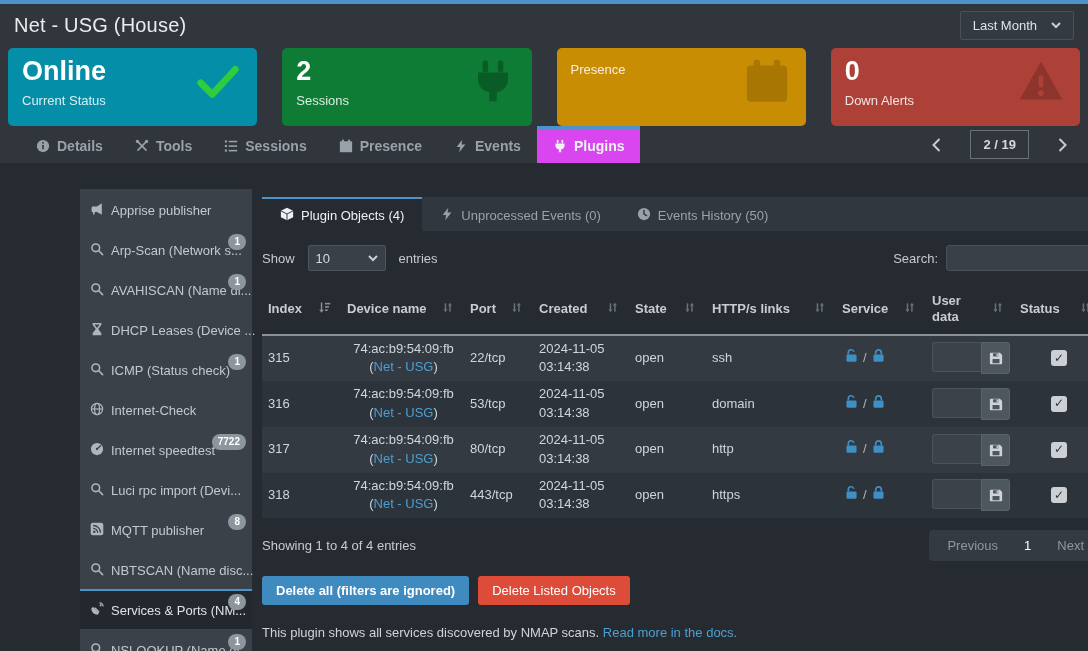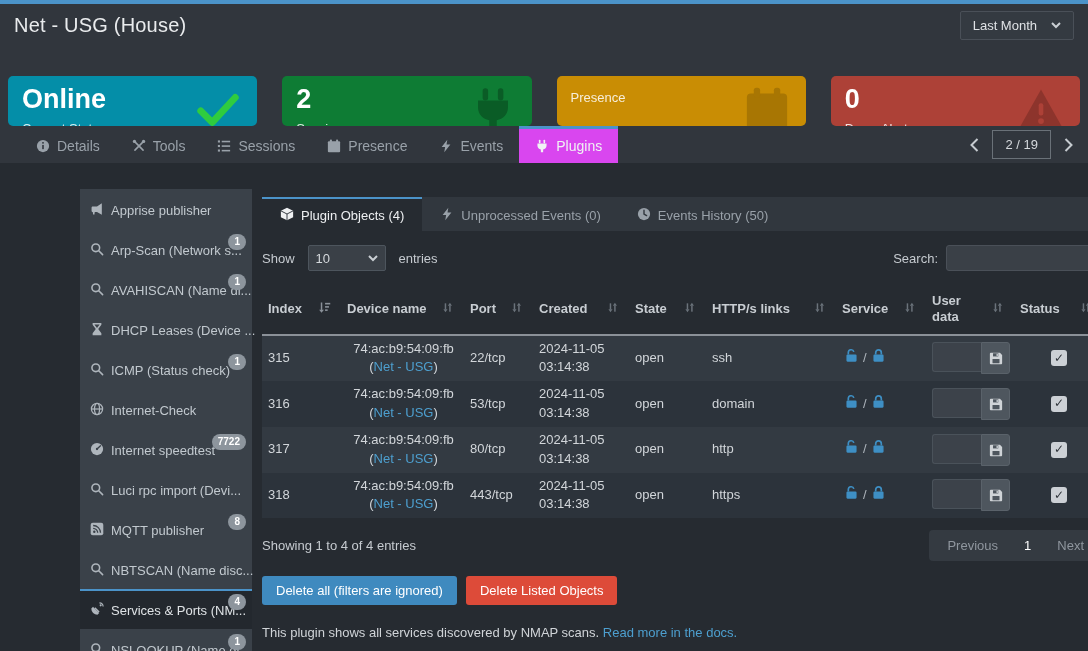--- a/index.html
+++ b/index.html
@@ -15,33 +15,33 @@
 
   
   .header{height:42px;display:flex;align-items:center;justify-content:space-between;padding:0 14px;flex:0 0 auto;}
   .page-title{font-size:20px;color:#e9ebed;font-weight:400;letter-spacing:.2px;}
   .period-box{display:flex;align-items:center;gap:14px;border:1px solid #4a5058;background:#343a41;
     padding:6px 12px;font-size:13px;color:#dfe2e5;border-radius:2px;cursor:pointer;}
   .chev{width:10px;height:10px;stroke:#c9ced3;stroke-width:2;fill:none;}
 
   
   .cards{display:grid;grid-template-columns:repeat(4,1fr);gap:25px;margin:2px 8px 0 8px;height:78px;flex:0 0 auto;}
-  .card{border-radius:5px;position:relative;padding:8px 14px 6px 14px;color:#fff;overflow:hidden;margin-top:28px;}
+  .card{border-radius:5px;position:relative;padding:8px 14px 6px 14px;color:#fff;overflow:hidden;}
   .card .val{font-size:27px;font-weight:700;line-height:1.15;}
   .card .lbl{font-size:13px;color:rgba(255,255,255,.85);margin-top:6px;}
   .card .big-ic{position:absolute;top:10px;right:16px;width:46px;height:46px;}
   .card .big-ic svg{width:46px;height:46px;display:none;}
   .card[data-icon="check"] .i-check{display:block;}
   .card[data-icon="plug"] .i-plug{display:block;}
   .card[data-icon="calendar"] .i-cal{display:block;}
   .card[data-icon="warning"] .i-warn{display:block;}
   .knock{fill:var(--card-bg,#333);}
 
   
-  .navbar{height:37px;display:flex;align-items:stretch;justify-content:space-between;padding:0 14px 0 20px;flex:0 0 auto;}
+  .navbar{height:37px;display:flex;align-items:stretch;justify-content:space-between;padding:0 20px 0 20px;flex:0 0 auto;font-weight:bold;}
   .navtabs{display:flex;align-items:stretch;}
   .navtab{display:flex;align-items:center;gap:7px;padding:0 16px;font-size:14px;color:#99a1a9;cursor:pointer;border-top:3px solid transparent;}
   .navtab.active{background:#d946ef;border-top:3px solid #4b93c9;color:#f0f2f4;}
   .navtab .s-ic{display:inline-flex;}
   .s-ic svg{width:14px;height:14px;display:none;}
   .s-ic[data-icon="info"] .i-info{display:inline;}
   .s-ic[data-icon="tools"] .i-tools{display:inline;}
   .s-ic[data-icon="list"] .i-list{display:inline;}
   .s-ic[data-icon="calendar"] .i-cal2{display:inline;}
   .s-ic[data-icon="bolt"] .i-bolt{display:inline;}
@@ -49,21 +49,21 @@
   .s-ic[data-icon="cube"] .i-cube{display:inline;}
   .s-ic[data-icon="clock"] .i-clock{display:inline;}
   .s-ic[data-icon="bullhorn"] .i-horn{display:inline;}
   .s-ic[data-icon="search"] .i-search{display:inline;}
   .s-ic[data-icon="hourglass"] .i-hour{display:inline;}
   .s-ic[data-icon="globe"] .i-globe{display:inline;}
   .s-ic[data-icon="speed"] .i-speed{display:inline;}
   .s-ic[data-icon="rss"] .i-rss{display:inline;}
   .s-ic[data-icon="dish"] .i-dish{display:inline;}
 
-  .pagerbox{display:flex;align-items:center;gap:12px;}
+  .pagerbox{display:flex;align-items:center;gap:28px;}
   .pager-arrow{color:#c6cbd0;font-size:14px;cursor:pointer;display:flex;align-items:center;}
   .pager-arrow svg{width:11px;height:14px;stroke:#c6cbd0;stroke-width:2;fill:none;}
   .pager-count{border:1px solid #6a7178;padding:6px 12px;font-size:13px;color:#d5d9dd;background:transparent;}
 
   
   .content{flex:1 1 auto;background:#262b31;display:flex;overflow:hidden;padding-left:47px;}
   .sidebar{width:172px;margin:26px 0 0 33px;background:#3a4149;flex:0 0 auto;}
   .side-item{position:relative;height:38px;display:flex;align-items:center;gap:7px;padding:0 10px;
     font-size:13px;color:#c2c9cf;cursor:pointer;border-top:2px solid transparent;white-space:nowrap;}
   .side-item .s-ic{color:#aeb5bc;flex:0 0 auto;}
@@ -865,21 +865,21 @@
       <div class="tfoot">
         <div class="summary">Showing 1 to 4 of 4 entries</div>
         <div class="pgn">
           <span class="pbtn">Previous</span>
           <span class="pcur">1</span>
           <span class="pbtn">Next</span>
         </div>
       </div>
 
       <div class="actions">
-        <button class="btn" style="background: rgb(63, 138, 191); --card-bg: #3f8abf;">Delete all (filters are ignored)</button>
+        <button class="btn" style="background: rgb(63, 138, 191); font-weight: bold; --card-bg: #3f8abf;">Delete all (filters are ignored)</button>
         <button class="btn" style="background: rgb(221, 75, 57); --card-bg: #dd4b39;">Delete Listed Objects</button>
       </div>
 
       <div class="note">
         <span>This plugin shows all services discovered by NMAP scans.</span>
         <a>Read more in the docs.</a>
       </div>
 
     </div>
   </div>

